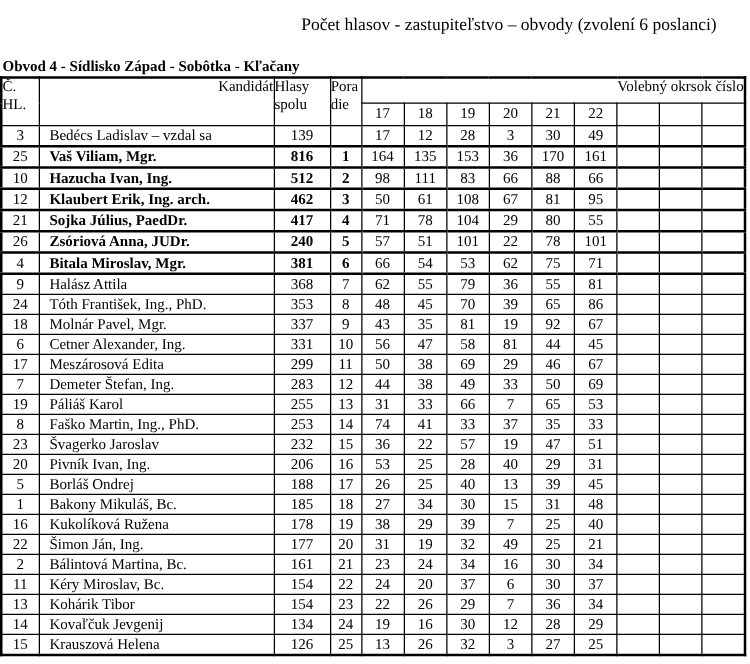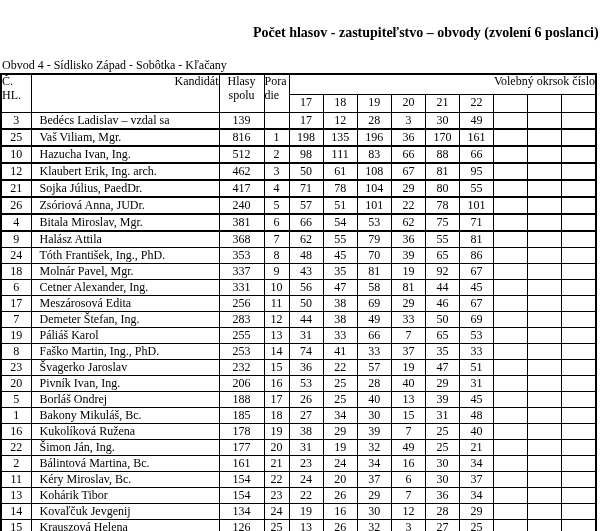--- a/index.html
+++ b/index.html
@@ -7,31 +7,31 @@
     padding: 0;
     background: #ffffff;
     width: 600px;
     height: 531px;
     overflow: hidden;
     font-family: "Liberation Serif", "DejaVu Serif", serif;
     color: #000000;
   }
   .page { width: 600px; }
   .title {
-    margin: 16px;
+    margin: 4px;
     padding: 9px 0 0 237px;
     font-size: 14px;
-    font-weight: bold;
+    font-weight: normal;
     white-space: nowrap;
     line-height: 16px;
   }
   .subtitle {
     margin: 17px 0 1px 2px;
     font-size: 12px;
-    font-weight: normal;
+    font-weight: bold;
     white-space: nowrap;
     line-height: 14px;
   }
   table.results {
     border-collapse: collapse;
     table-layout: fixed;
     width: 597px;
     margin-left: 0;
   }
   table.results th, table.results td {
@@ -48,38 +48,38 @@
   
   col.c-chl   { width: 30px; }
   col.c-name  { width: 188px; }
   col.c-total { width: 45px; }
   col.c-rank  { width: 25px; }
 
   
   thead th { vertical-align: top; border-bottom: 3px solid #000000; }
   th.h-chl   { text-align: left; padding: 1px 0 0 3px; }
   th.h-name  { text-align: right; padding: 1px 0 0 6px; }
-  th.h-total { text-align: center; padding-top: 1px; }
+  th.h-total { text-align: left; padding-top: 1px; }
   th.h-rank  { text-align: left; padding: 1px 0 0 2px; margin-left: 39px; }
   th.h-okrsok {
     text-align: right;
     padding: 1px 12px 0 0;
     height: 19px;
     border-bottom: 1px solid #000000;
     margin-left: 44px;
   }
   tr.okrsok-numbers th { text-align: center; height: 16px; padding-top: 1px; }
 
   
   tbody td { height: 15px; text-align: center; }
   tbody td.name { text-align: left; padding-left: 8px; }
   tr.elected td { border-top: 2px solid #000000; border-bottom: 2px solid #000000; }
   tr.elected td.name,
   tr.elected td.total,
-  tr.elected td.rank { font-weight: normal; margin-left: 32px; }
+  tr.elected td.rank { font-weight: bold; margin-left: 32px; }
 </style>
 </head>
 <body>
 
 <div class="page">
   <div class="title">Počet hlasov - zastupiteľstvo – obvody (zvolení 6 poslanci)</div>
   <div class="subtitle">Obvod 4 - Sídlisko Západ - Sobôtka - Kľačany</div>
 
   <table class="results">
     <colgroup>
@@ -140,23 +140,23 @@
           <td class="vote">49</td>
           <td class="vote"></td>
           <td class="vote"></td>
           <td class="vote"></td>
         </tr>
         <tr class="elected">
           <td class="chl">25</td>
           <td class="name">Vaš Viliam, Mgr.</td>
           <td class="total">816</td>
           <td class="rank">1</td>
-          <td class="vote">198</td>
+          <td class="vote">164</td>
           <td class="vote">135</td>
-          <td class="vote">196</td>
+          <td class="vote">153</td>
           <td class="vote">36</td>
           <td class="vote">170</td>
           <td class="vote">161</td>
           <td class="vote"></td>
           <td class="vote"></td>
           <td class="vote"></td>
         </tr>
         <tr class="elected">
           <td class="chl">10</td>
           <td class="name">Hazucha Ivan, Ing.</td>
@@ -288,21 +288,21 @@
           <td class="vote">81</td>
           <td class="vote">44</td>
           <td class="vote">45</td>
           <td class="vote"></td>
           <td class="vote"></td>
           <td class="vote"></td>
         </tr>
         <tr>
           <td class="chl">17</td>
           <td class="name">Meszárosová Edita</td>
-          <td class="total">256</td>
+          <td class="total">299</td>
           <td class="rank">11</td>
           <td class="vote">50</td>
           <td class="vote">38</td>
           <td class="vote">69</td>
           <td class="vote">29</td>
           <td class="vote">46</td>
           <td class="vote">67</td>
           <td class="vote"></td>
           <td class="vote"></td>
           <td class="vote"></td>

